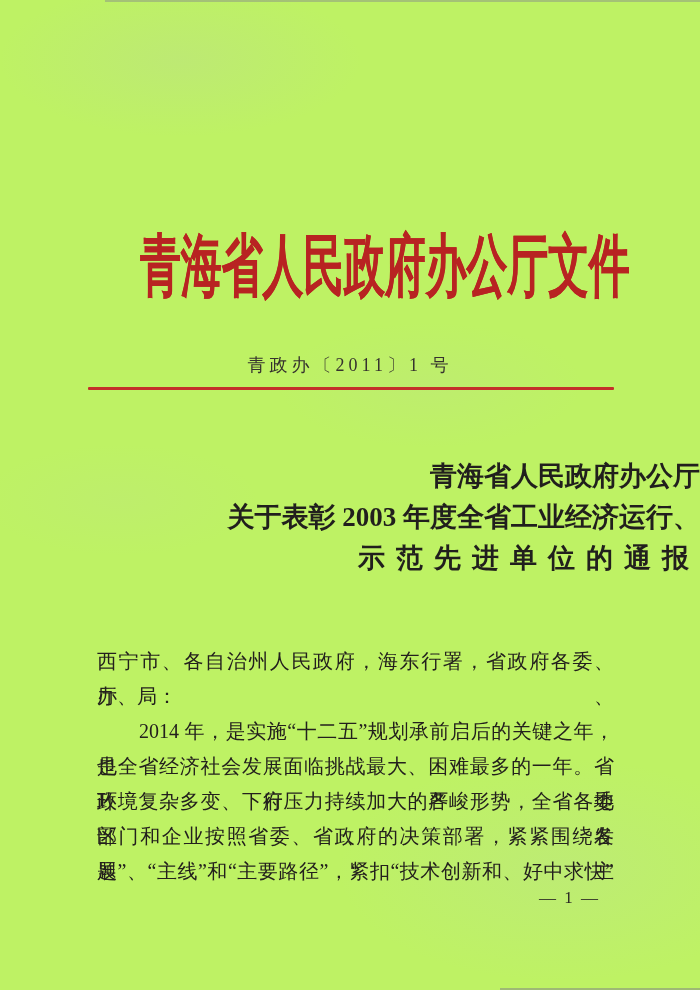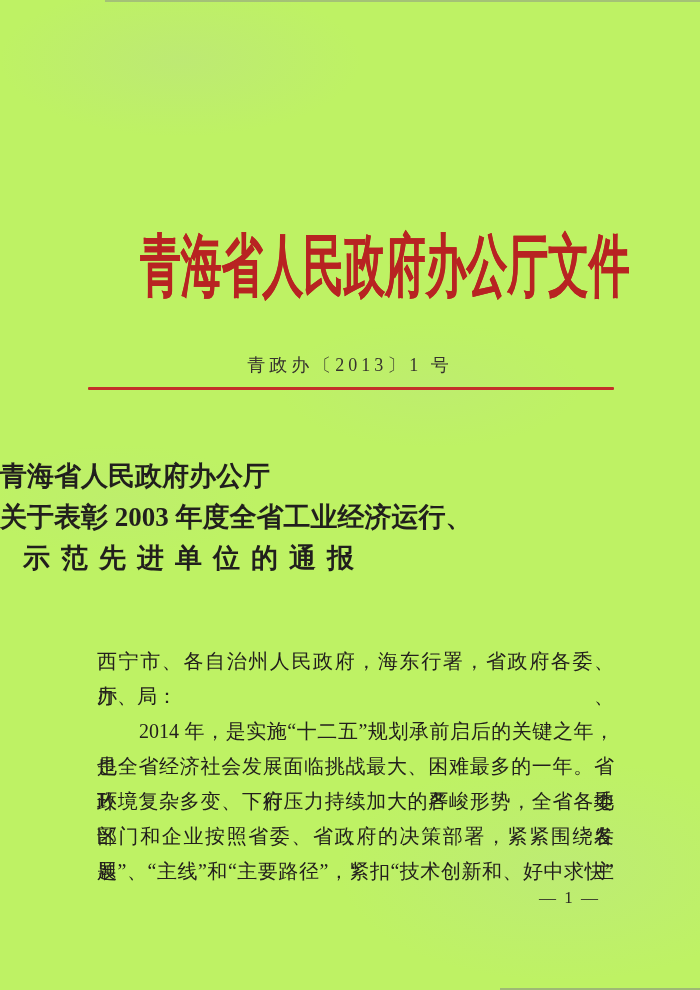--- a/index.html
+++ b/index.html
@@ -79,21 +79,21 @@
     width: 526px;
     height: 3px;
     background: #c4302a;
     border-radius: 1px;
   }
   .doc-heading {
     position: absolute;
     top: 456px;
     left: 0;
     width: 100%;
-    text-align: left;
+    text-align: right;
     font-size: 27px;
     font-weight: bold;
     line-height: 41px;
     color: #211f1d;
   }
   .doc-heading .spaced {
     letter-spacing: 11px;
     text-indent: 11px;
     padding-left: 12px;
   }
@@ -129,21 +129,21 @@
 </style>
 </head>
 <body>
 
 <div class="page">
 
   <div class="scan-edge-top"></div>
 
   <div class="header-title">青海省人民政府办公厅文件</div>
 
-  <div class="doc-number">青政办〔2013〕1 号</div>
+  <div class="doc-number">青政办〔2011〕1 号</div>
 
   <div class="red-rule"></div>
 
   <div class="doc-heading">
     <div class="heading-line">青海省人民政府办公厅</div>
     <div class="heading-line">关于表彰 2003 年度全省工业经济运行、</div>
     <div class="heading-line spaced">示范先进单位的通报</div>
   </div>
 
   <div class="body-text">

